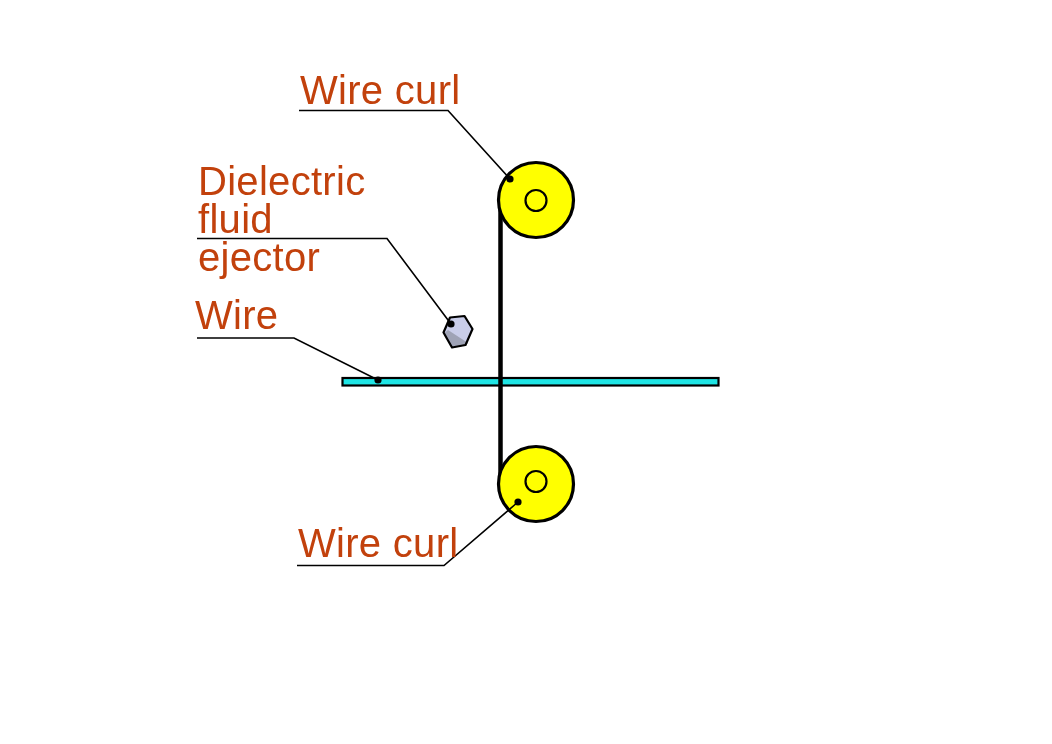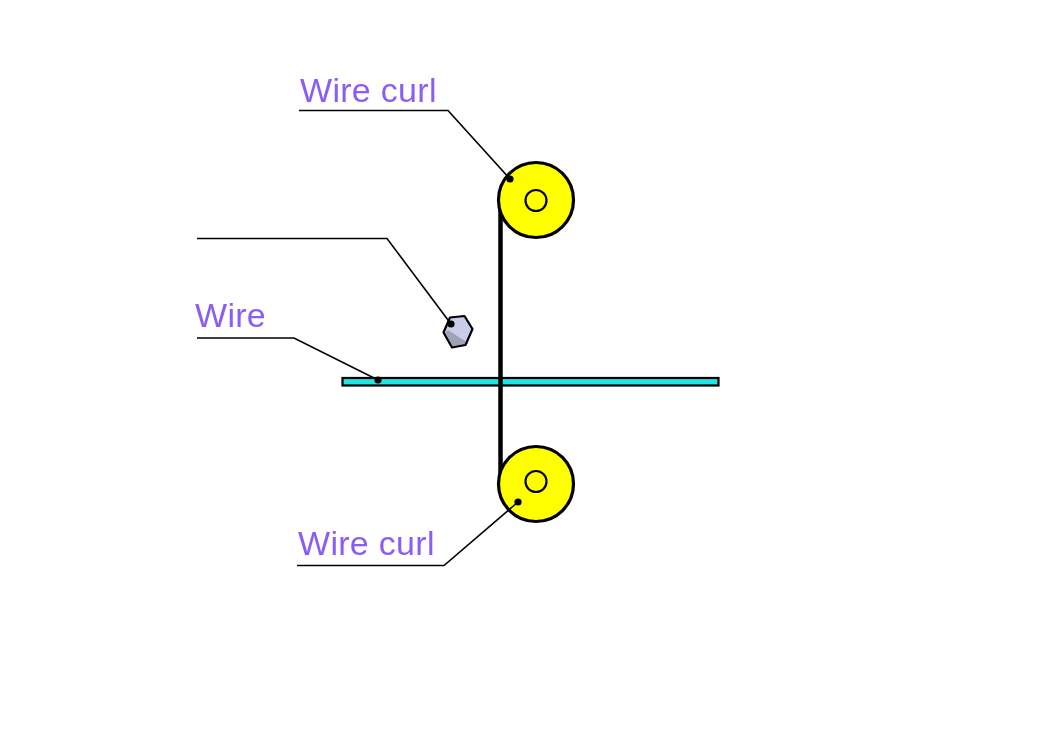--- a/index.html
+++ b/index.html
@@ -15,22 +15,22 @@
     font-family: "Liberation Sans", sans-serif;
     overflow: hidden;
   }
   .drawing {
     position: absolute;
     left: 0;
     top: 0;
   }
   .label {
     position: absolute;
-    color: #8b5cf6;
-    font-size: 34px;
+    color: #c2410c;
+    font-size: 40px;
     line-height: 38px;
     white-space: nowrap;
     letter-spacing: 0.3px;
   }
   .label.wrap {
     white-space: normal;
     width: 206px;
   }
 </style>
 </head>
@@ -62,18 +62,19 @@
 
     <polyline points="197,338 294,338 378,380" fill="none" stroke="#000000" stroke-width="1.6"></polyline>
     <circle cx="378" cy="380" r="3.6" fill="#000000"></circle>
 
     <polyline points="297,565.5 444,565.5 518,502" fill="none" stroke="#000000" stroke-width="1.6"></polyline>
     <circle cx="518" cy="502" r="3.6" fill="#000000"></circle>
   </svg>
 
   <div class="label" style="left:300px; top:71px;">Wire curl</div>
 
+  <div class="label wrap" style="left:198px; top:162px;">Dielectric fluid ejector</div>
 
   <div class="label" style="left:195px; top:296px;">Wire</div>
 
   <div class="label" style="left:298px; top:524px;">Wire curl</div>
 
 </div>
 
 </body></html>

